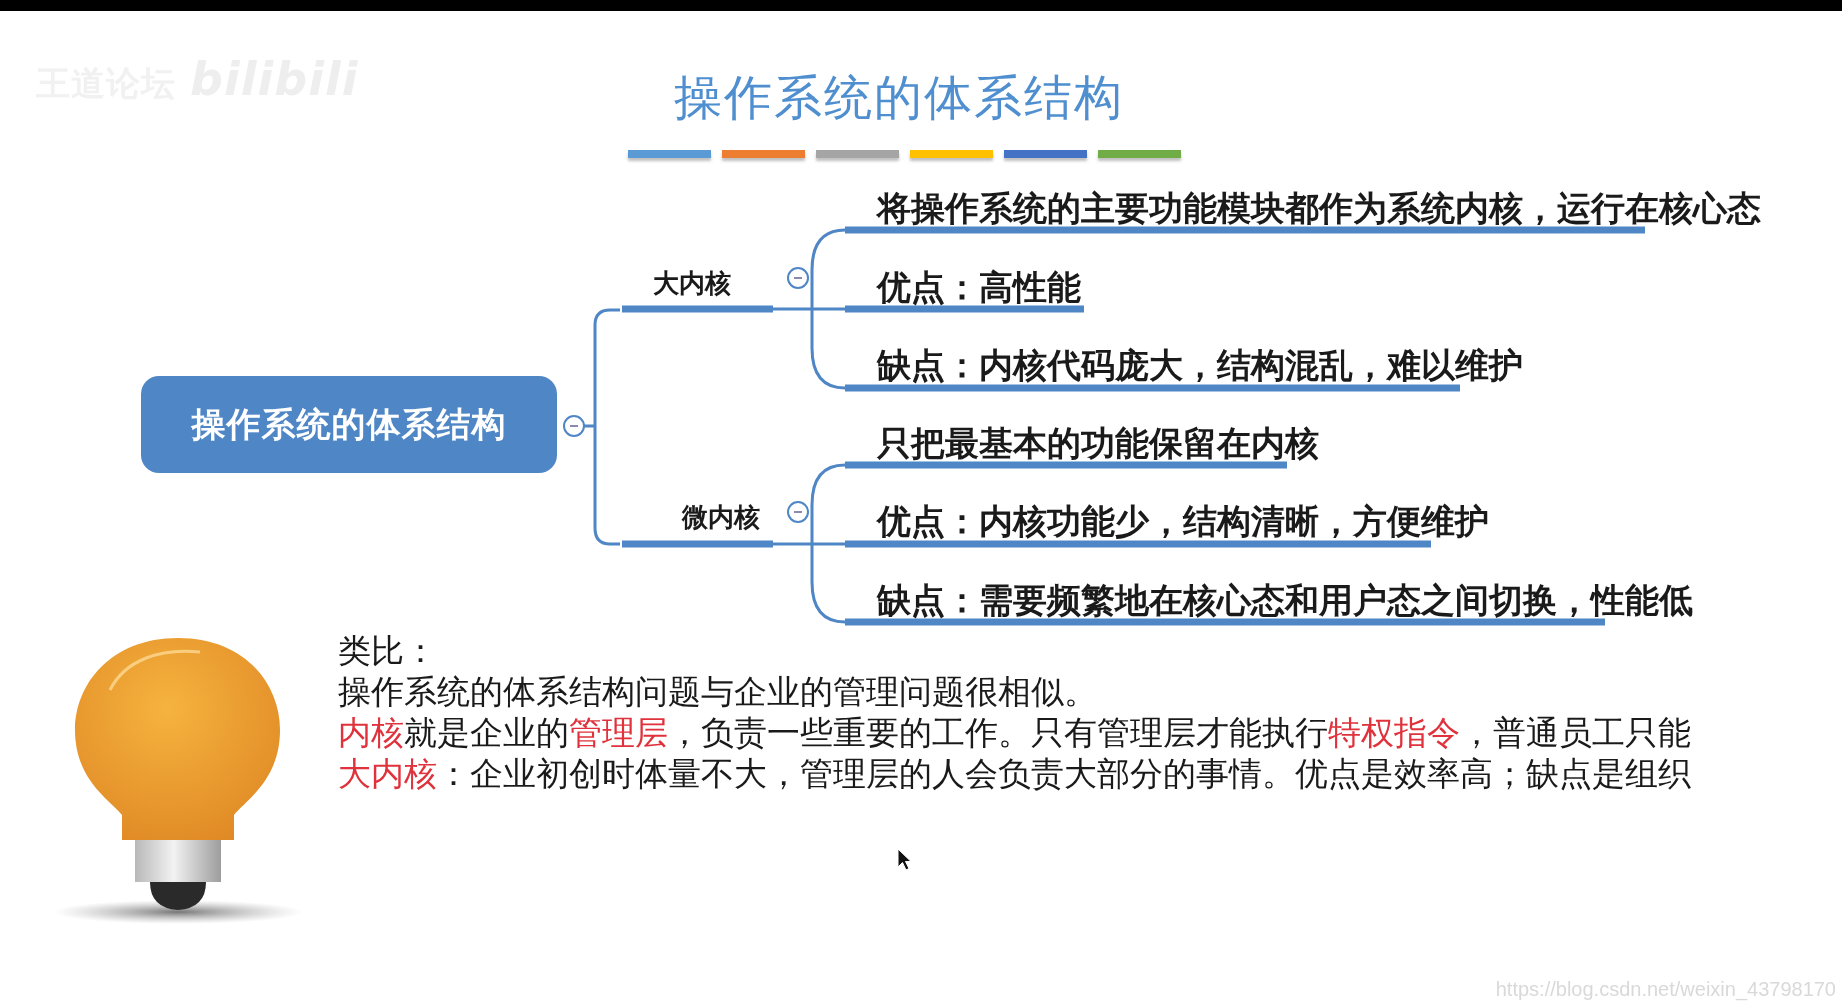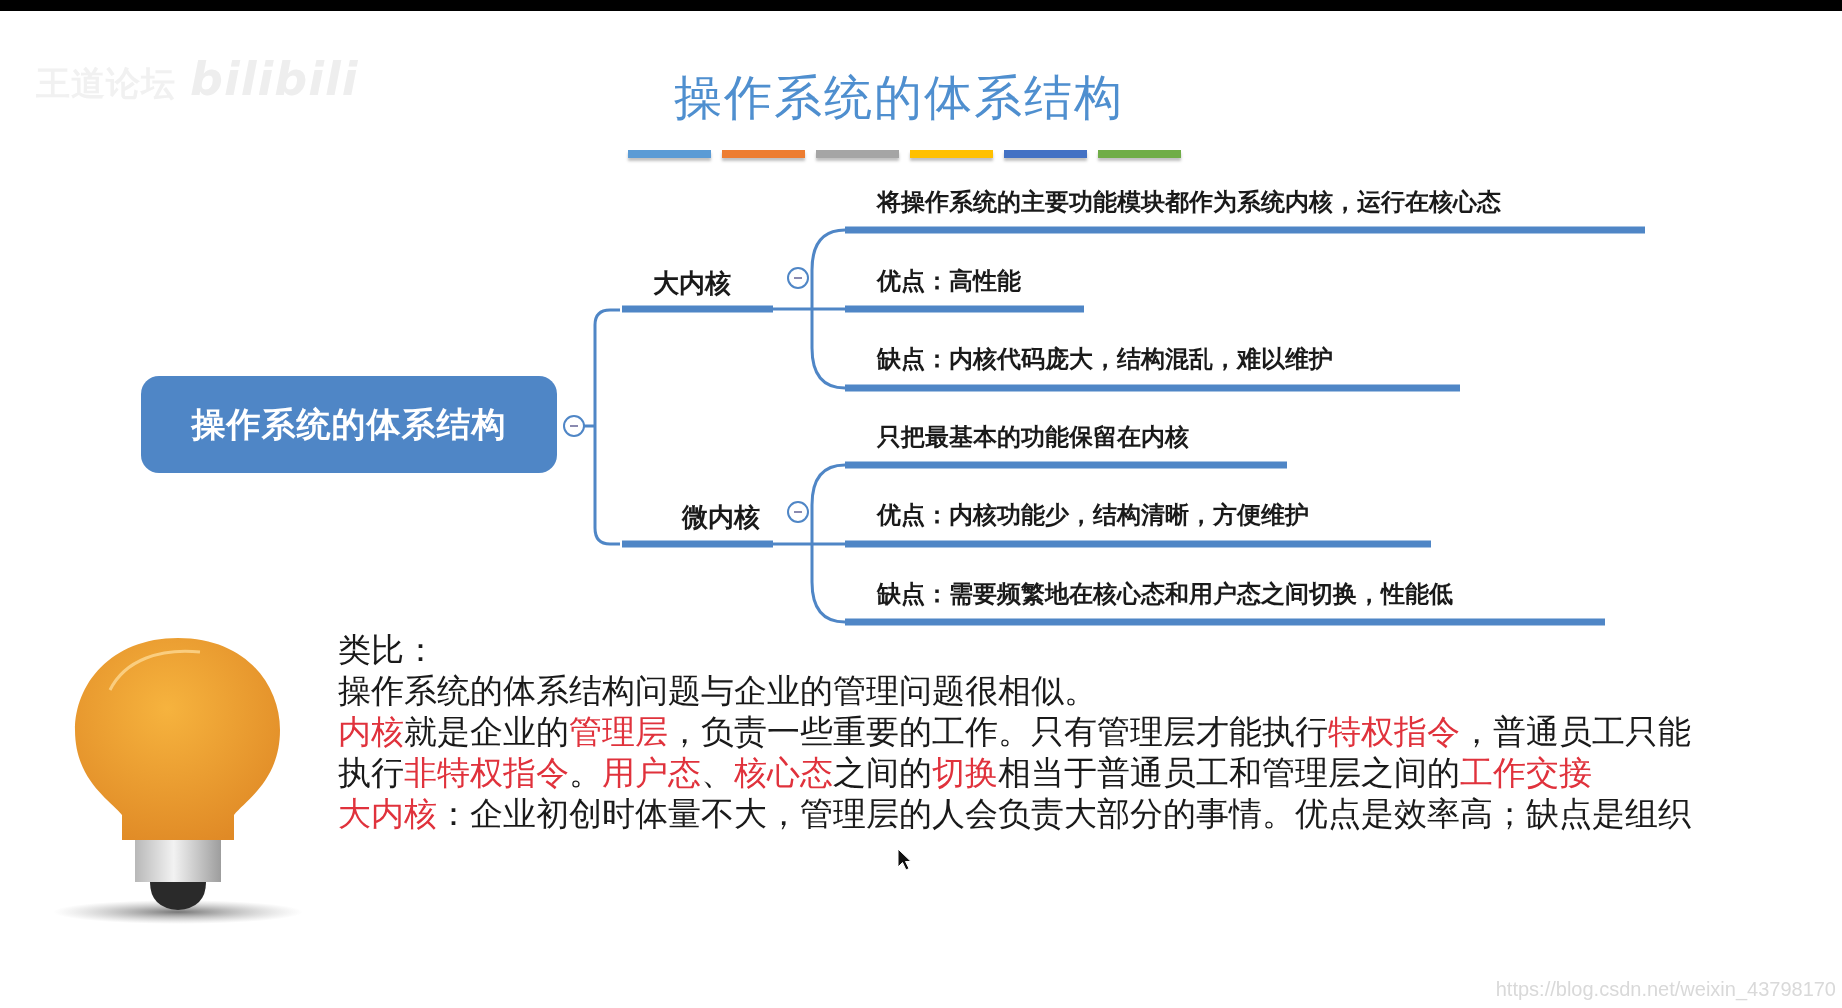--- a/index.html
+++ b/index.html
@@ -16,28 +16,28 @@
   .color-bars { position: absolute; left: 628px; top: 150px; display: flex; gap: 11px; }
   .color-bars span { display: block; width: 83px; height: 8px; box-shadow: 0 3px 3px rgba(0,0,0,0.25); }
   .root-node {
     position: absolute; left: 141px; top: 376px; width: 416px; height: 97px;
     background: #4f86c6; border-radius: 18px; color: #fff;
     display: flex; align-items: center; justify-content: center;
     font-size: 34px; font-weight: bold; letter-spacing: 1px;
   }
   svg.lines { position: absolute; left: 0; top: 0; }
   .node-label { position: absolute; font-size: 26px; color: #1a1a1a; font-weight: bold; }
-  .leaf { position: absolute; font-size: 24px; color: #1a1a1a; font-weight: bold; white-space: nowrap; }
+  .leaf { position: absolute; font-size: 34px; color: #1a1a1a; font-weight: bold; white-space: nowrap; }
   .collapse {
     position: absolute; width: 22px; height: 22px; border: 2px solid #4f86c6; border-radius: 50%;
     background: #fff; box-sizing: border-box; cursor: pointer;
   }
   .collapse::after { content: ""; position: absolute; left: 5px; top: 8px; width: 8px; height: 2px; background: #8a8ab0; }
   .bulb { position: absolute; left: 50px; top: 630px; width: 260px; height: 300px; }
-  .analogy { position: absolute; left: 338px; top: 630px; width: 1440px; font-size: 33px; line-height: 41px; color: #1a1a1a; font-family: Liberation Serif, serif; }
+  .analogy { position: absolute; left: 338px; top: 630px; width: 1440px; font-size: 33px; line-height: 41px; color: #1a1a1a; font-family: Liberation Sans, sans-serif; }
   .analogy p { margin: 0; white-space: nowrap; }
   .red { color: #e0323c; }
   .cursor { position: absolute; left: 897px; top: 848px; width: 16px; height: 24px; }
 </style>
 </head>
 <body>
 
 <div class="topbar"></div>
 
 <div class="wm-top">
@@ -119,23 +119,20 @@
   <path d="M100 252 L156 252 Q156 278 128 280 Q100 278 100 252 Z" fill="#2a2a2a"></path>
 </svg>
 
 <div class="analogy">
   <p>类比：</p>
   <p>操作系统的体系结构问题与企业的管理问题很相似。</p>
   <p>
     <span class="red">内核</span><span>就是企业的</span><span class="red">管理层</span><span>，负责一些重要的工作。只有管理层才能执行</span><span class="red">特权指令</span><span>，普通员工只能</span>
   </p>
   <p>
-    <span>执行</span><span class="red">非特权指令</span><span>。</span><span class="red">用户态</span><span>、</span><span class="red">核心态</span><span>之间的</span><span class="red">切换</span><span>相当于普通员工和管理层之间的</span><span class="red">工作交接</span>
-  </p>
-  <p>
     <span class="red">大内核</span><span>：企业初创时体量不大，管理层的人会负责大部分的事情。优点是效率高；缺点是组织</span>
   </p>
 </div>
 
 <svg class="cursor" viewBox="0 0 16 24">
   <path d="M1 1 L1 19 L5.5 14.5 L9 22 L12 20.5 L8.5 13.5 L14 13.5 Z" fill="#111" stroke="#fff" stroke-width="1"></path>
 </svg>
 
 <div class="wm-bottom">https://blog.csdn.net/weixin_43798170</div>
 

